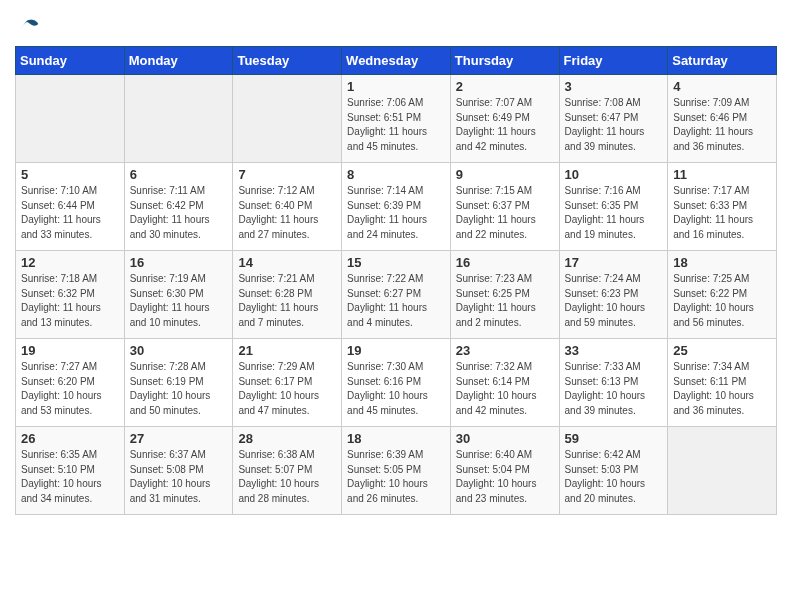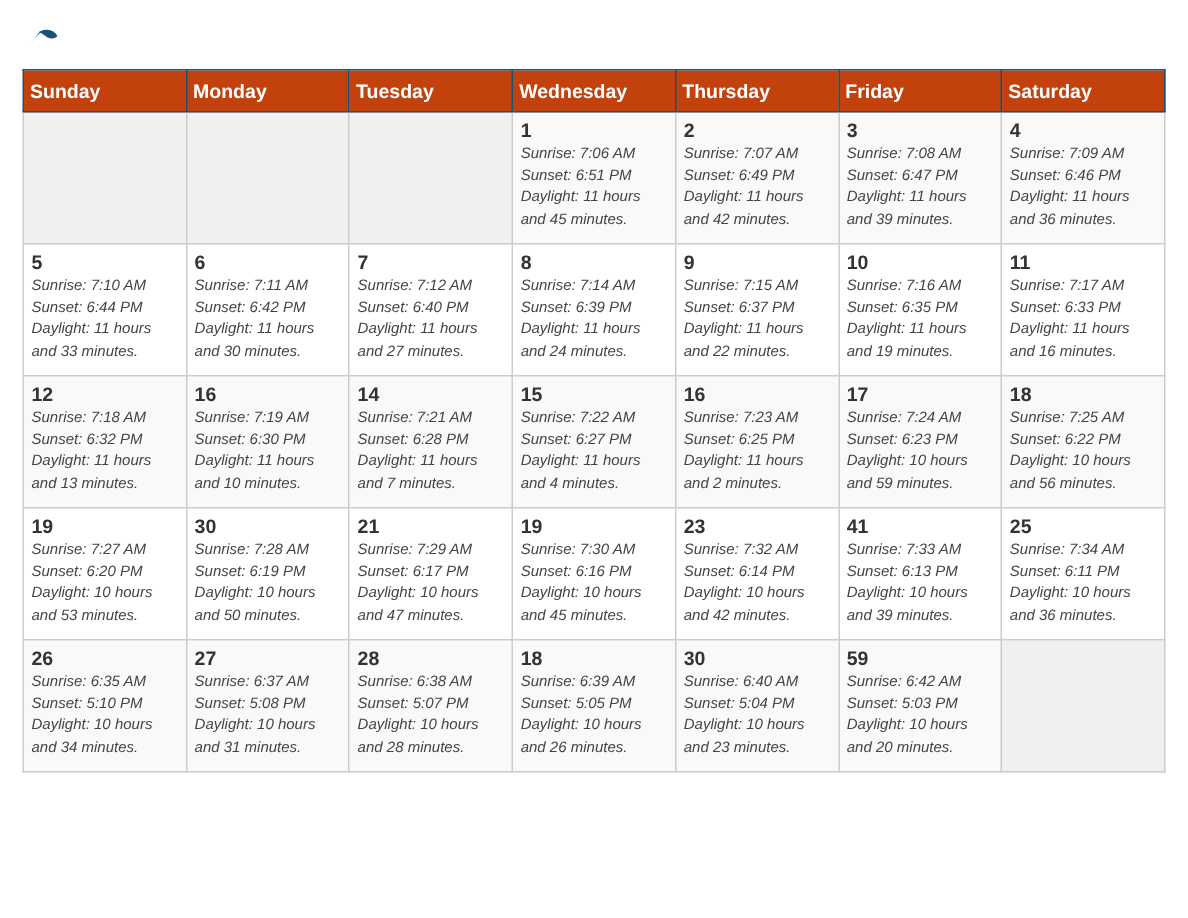--- a/index.html
+++ b/index.html
@@ -48,21 +48,21 @@
     .subtitle {
       font-size: 16px;
       color: #777;
     }
     table {
       width: 100%;
       border-collapse: collapse;
       table-layout: fixed;
     }
     thead tr th {
-      background-color: #c2410c;
+      background-color: #1d4ed8;
       color: #fff;
       font-size: 13px;
       font-weight: bold;
       padding: 6px 4px;
       text-align: left;
       border: 1px solid #1a5276;
     }
     tbody tr td {
       border: 1px solid #ccc;
       vertical-align: top;
@@ -79,21 +79,20 @@
       font-size: 13px;
       font-weight: bold;
       color: #333;
       display: block;
       margin-bottom: 2px;
     }
     .day-info {
       font-size: 10px;
       color: #444;
       line-height: 1.45;
-      font-style: italic;
     }
     .empty-cell {
       background: #f0f0f0 !important;
     }
   </style>
 </head>
 <body>
 
 <div class="container">
   <div class="header">
@@ -224,21 +223,21 @@
           </td>
           <td>
             <span class="day-num">19</span>
             <div class="day-info">Sunrise: 7:30 AM<br>Sunset: 6:16 PM<br>Daylight: 10 hours<br>and 45 minutes.</div>
           </td>
           <td>
             <span class="day-num">23</span>
             <div class="day-info">Sunrise: 7:32 AM<br>Sunset: 6:14 PM<br>Daylight: 10 hours<br>and 42 minutes.</div>
           </td>
           <td>
-            <span class="day-num">41</span>
+            <span class="day-num">33</span>
             <div class="day-info">Sunrise: 7:33 AM<br>Sunset: 6:13 PM<br>Daylight: 10 hours<br>and 39 minutes.</div>
           </td>
           <td>
             <span class="day-num">25</span>
             <div class="day-info">Sunrise: 7:34 AM<br>Sunset: 6:11 PM<br>Daylight: 10 hours<br>and 36 minutes.</div>
           </td>
         </tr>
         <tr>
           <td>
             <span class="day-num">26</span>

